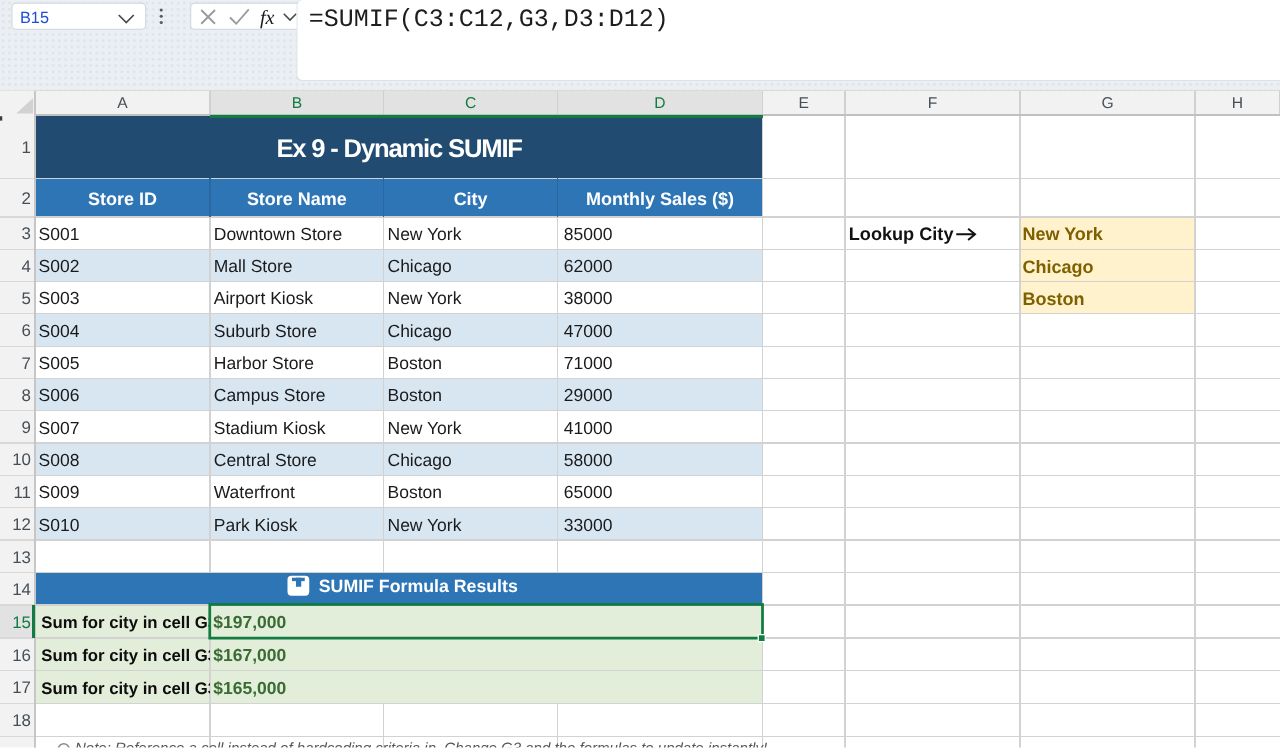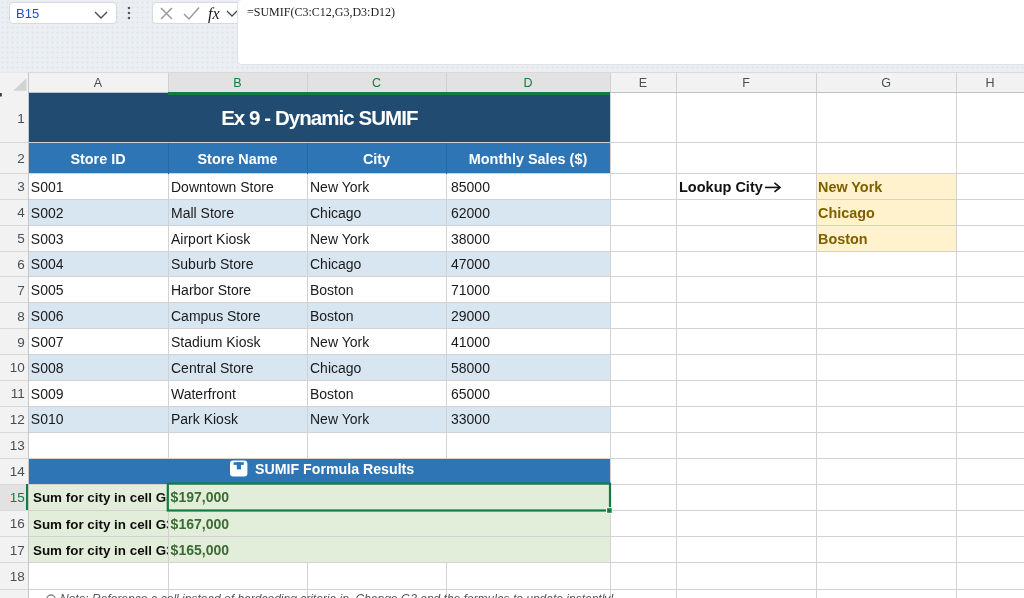--- a/index.html
+++ b/index.html
@@ -2,21 +2,21 @@
 <html><head><meta charset="utf-8"><style>
 *{margin:0;padding:0;box-sizing:border-box}
 html,body{width:1024px;height:598px;overflow:hidden;background:#fff;font-family:"Liberation Sans",sans-serif}
 #chrome{position:absolute;left:0;top:0;width:1024px;height:72px;background:#ebeff3;
 background-image:radial-gradient(rgba(100,140,175,.12) 0.9px,transparent 1.1px);background-size:5px 5px}
 .box{position:absolute;background:#fff;border:1px solid #d4dae0;border-radius:4px}
 #namebox{left:9px;top:2px;width:108px;height:22px}
 #nbtext{position:absolute;left:6px;top:3px;font-size:13px;color:#1d4ed8}
 #btns{left:152px;top:2px;width:90px;height:22px}
 #fbar{position:absolute;left:237px;top:0px;width:787px;height:65px;background:#fff;border-left:1px solid #dde2e7;border-bottom:1px solid #dde2e7;border-bottom-left-radius:5px;border-top-left-radius:5px}
-#ftext{position:absolute;left:9px;top:5px;font-family:Liberation Serif, serif;font-size:12px;color:#1d1d1d}
+#ftext{position:absolute;left:9px;top:5px;font-family:Liberation Mono, monospace;font-size:20px;color:#1d1d1d}
 #sheet{position:absolute;left:0;top:72px}
 </style></head>
 <body>
 <div id="chrome">
  <div class="box" id="namebox">
       <span id="nbtext">B15</span>
    <svg width="14" height="10" style="position:absolute;right:8px;top:7px">
         <path d="M1 2 L7 8 L13 2" stroke="#4a4a4a" stroke-width="1.4" fill="none"></path>
       </svg>
  </div>

